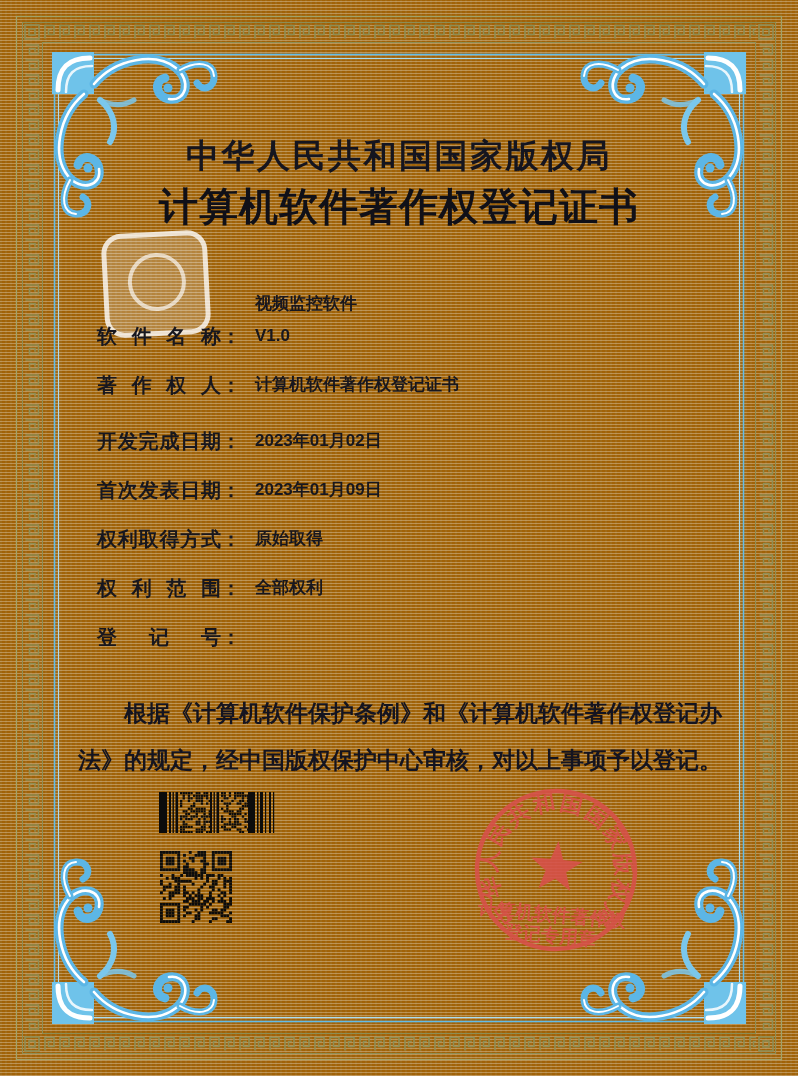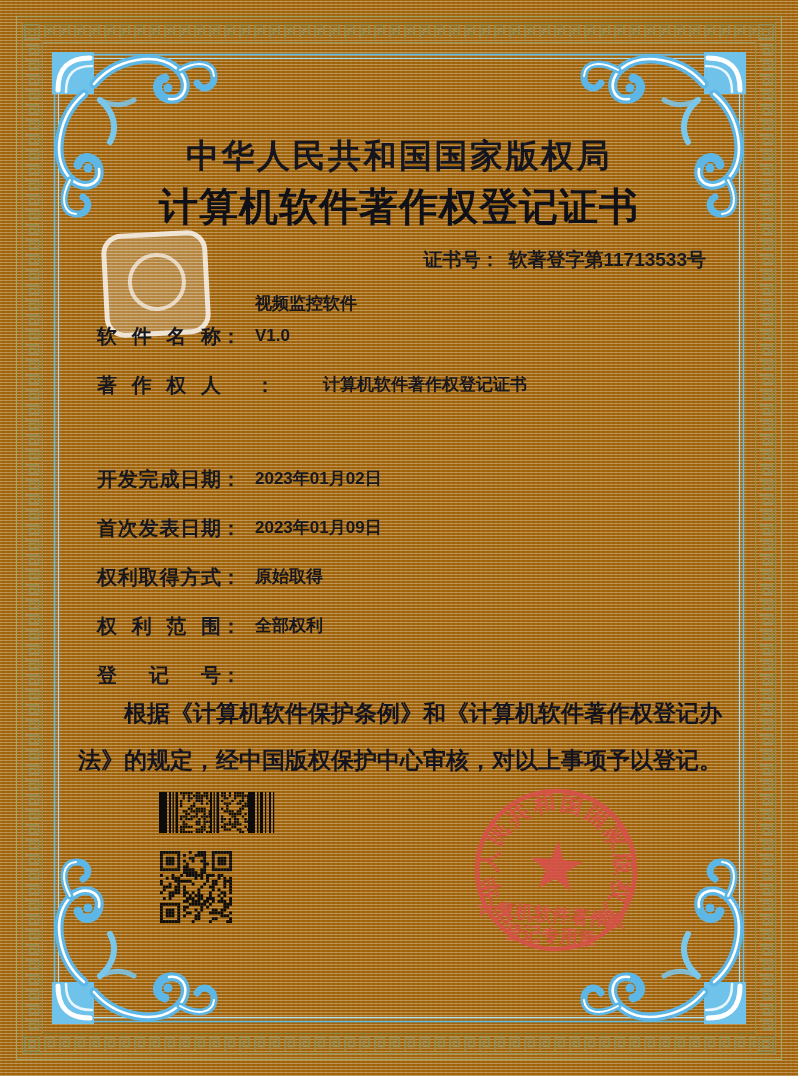--- a/index.html
+++ b/index.html
@@ -43,21 +43,21 @@
     font-weight:700; font-size:39px; letter-spacing:1px; color:#101018;
   }
   .certno {
     position:absolute; top:247px; right:92px; z-index:3;
     font-size:19px; font-weight:700;
   }
   .certno .num { margin-left:9px; }
 
   .fields { position:absolute; left:97px; top:292px; right:60px; z-index:3; }
   .field-row { display:flex; align-items:flex-end; line-height:24px; margin-bottom:25px; font-weight:700; }
-  .field-row.spacer-after { margin-bottom:70px;gap:34px; }
+  .field-row.spacer-after { margin-bottom:32px; }
   .field-label {
     display:inline-block; width:124px; font-size:20px;
     text-align:justify; text-align-last:justify; white-space:normal;
   }
   .field-colon { font-size:20px; width:22px; }
   .field-value { margin-left:12px; font-size:17px; }
   .field-value .v2 { margin-top:8px; }
 
   .statement {
     position:absolute; left:78px; top:690px; width:644px; z-index:3; margin:0;
@@ -152,23 +152,20 @@
   </svg>
 
   <div class="texture"></div>
 
   <div class="watermark">
     <div class="wm-circle"></div>
   </div>
 
   <div class="authority">中华人民共和国国家版权局</div>
   <div class="cert-title">计算机软件著作权登记证书</div>
-  <div class="certno">
-    <span>证书号：</span><span class="num">软著登字第11713533号</span>
-  </div>
 
   <div class="fields" id="fields">
       <div class="field-row">
       <span class="field-label">软件名称</span>
       <span class="field-colon">：</span>
       <div class="field-value">
         <div class="v1">视频监控软件</div>
       <div class="v2">V1.0</div>
         </div>
     </div>

